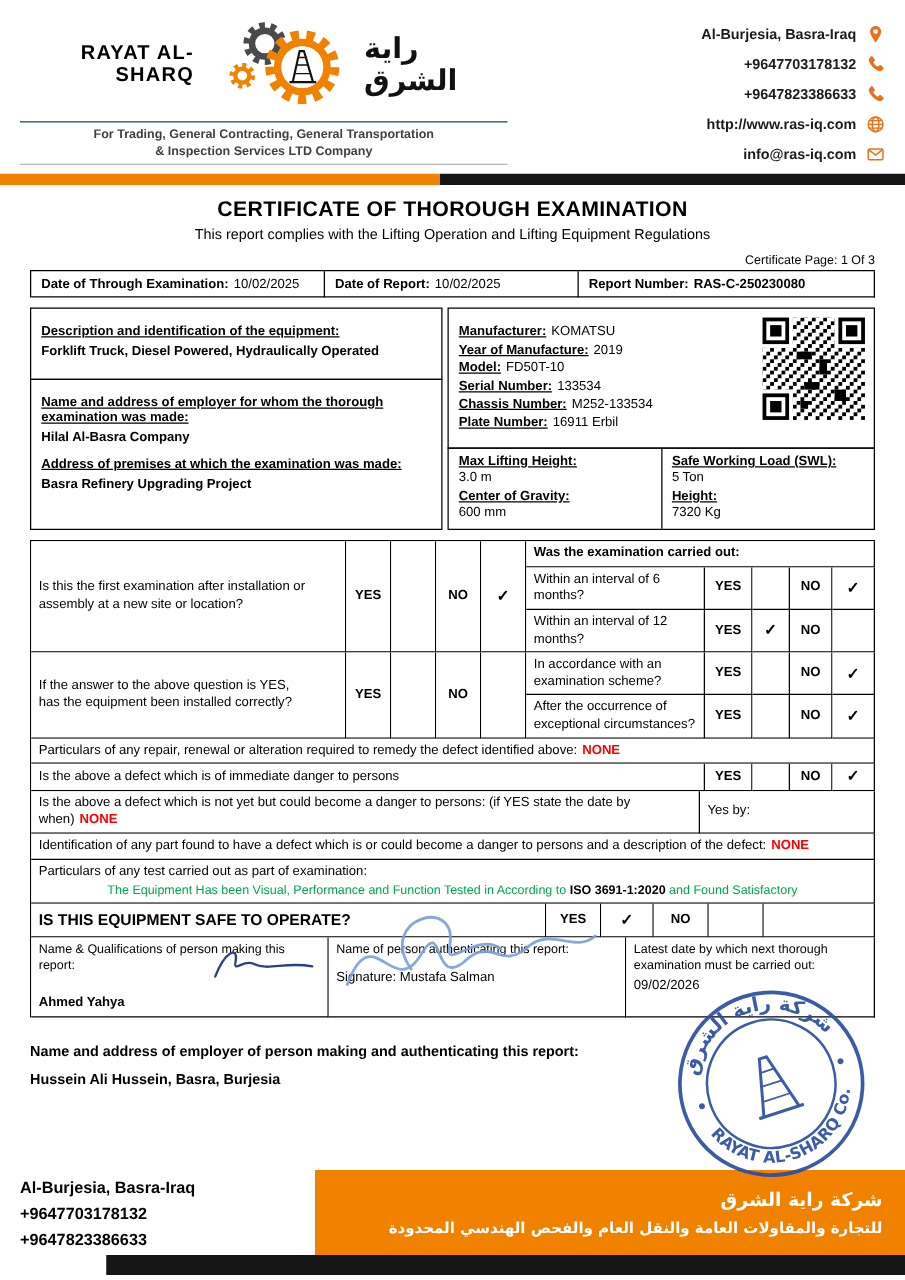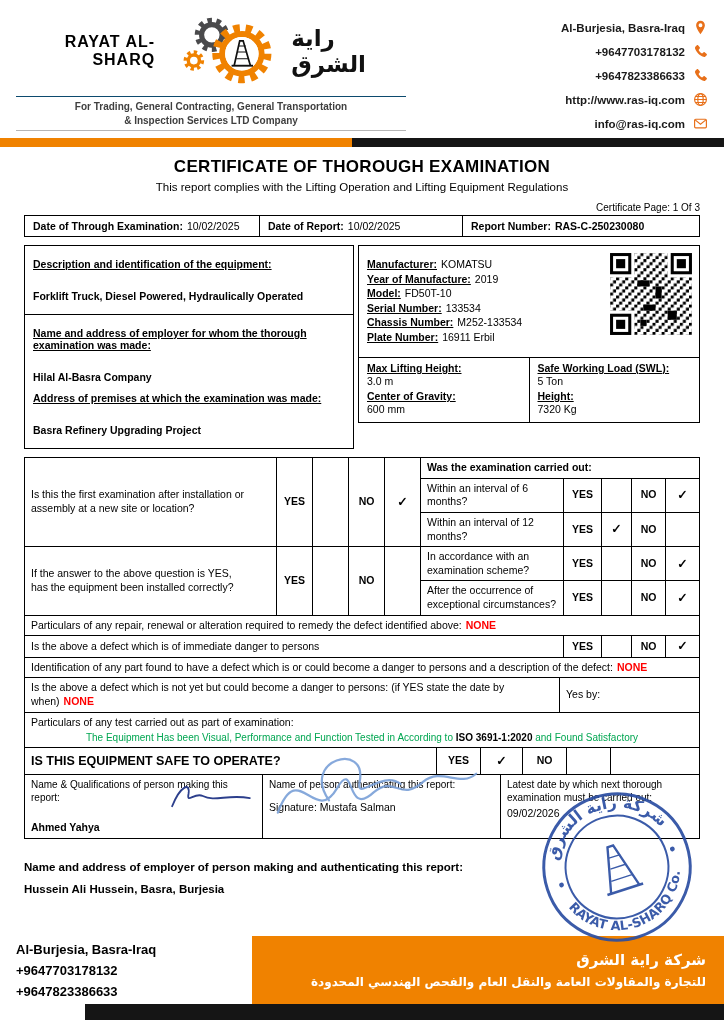--- a/index.html
+++ b/index.html
@@ -34,21 +34,21 @@
   .meta-cell .val { margin-left:4px; }
   .meta-cell .val-b { margin-left:4px; font-weight:bold; }
 
   
   .equip { display:flex; gap:4px; margin:8px 24px 0; }
   .equip-left { width:330px; display:flex; flex-direction:column; }
   .equip-right { flex:1; display:flex; flex-direction:column; }
   .ebox { border:1px solid #000; padding:12px 8px; font-size:10.5px; }
   .ebox + .ebox { margin-top:-1px; }
   .u-lbl { font-weight:bold; text-decoration:underline; }
-  .e-val { font-weight:bold; margin-top:20px; }
+  .e-val { font-weight:bold; margin-top:4px; }
   .e-gap { margin-top:9px; }
   .details-box { position:relative; min-height:112px; padding-right:98px; }
   .detail-line { margin-bottom:2.5px; }
   .detail-line .dv { margin-left:4px; }
   .qr { position:absolute; top:4px; right:4px; width:88px; height:88px; }
   .specs-box { display:flex; padding:0; min-height:58px; }
   .spec-col { flex:1; padding:4px 8px; }
   .spec-col + .spec-col { border-left:1px solid #000; }
   .spec-val { margin:1px 0 3px; }
 
@@ -394,31 +394,31 @@
       <div class="cell c b" style="width:34px">
           <span>NO</span>
         </div>
       <div class="cell c chk" style="width:34px">
           <span>✓</span>
         </div>
     </div>
 
     <div class="xrow">
       <div class="cell" style="flex:1">
-        <span>Identification of any part found to have a defect which is or could become a danger to persons and a description of the defect:</span><span class="red">NONE</span>
-      </div>
+        <span>Is the above a defect which is not yet but could become a danger to persons: (if YES state the date by when)</span><span class="red">NONE</span>
+      </div>
+      <div class="cell vmid" style="width:140px">
+          <span>Yes by:</span>
+        </div>
     </div>
 
     <div class="xrow">
       <div class="cell" style="flex:1">
-        <span>Is the above a defect which is not yet but could become a danger to persons: (if YES state the date by when)</span><span class="red">NONE</span>
-      </div>
-      <div class="cell vmid" style="width:140px">
-          <span>Yes by:</span>
-        </div>
+        <span>Identification of any part found to have a defect which is or could become a danger to persons and a description of the defect:</span><span class="red">NONE</span>
+      </div>
     </div>
 
     <div class="xrow">
       <div class="cell" style="flex:1">
         <div>Particulars of any test carried out as part of examination:</div>
         <div class="green-line">
           <span>The Equipment Has been Visual, Performance and Function Tested in According to</span>
           <span class="iso">ISO 3691-1:2020</span>
           <span>and Found Satisfactory</span>
         </div>

